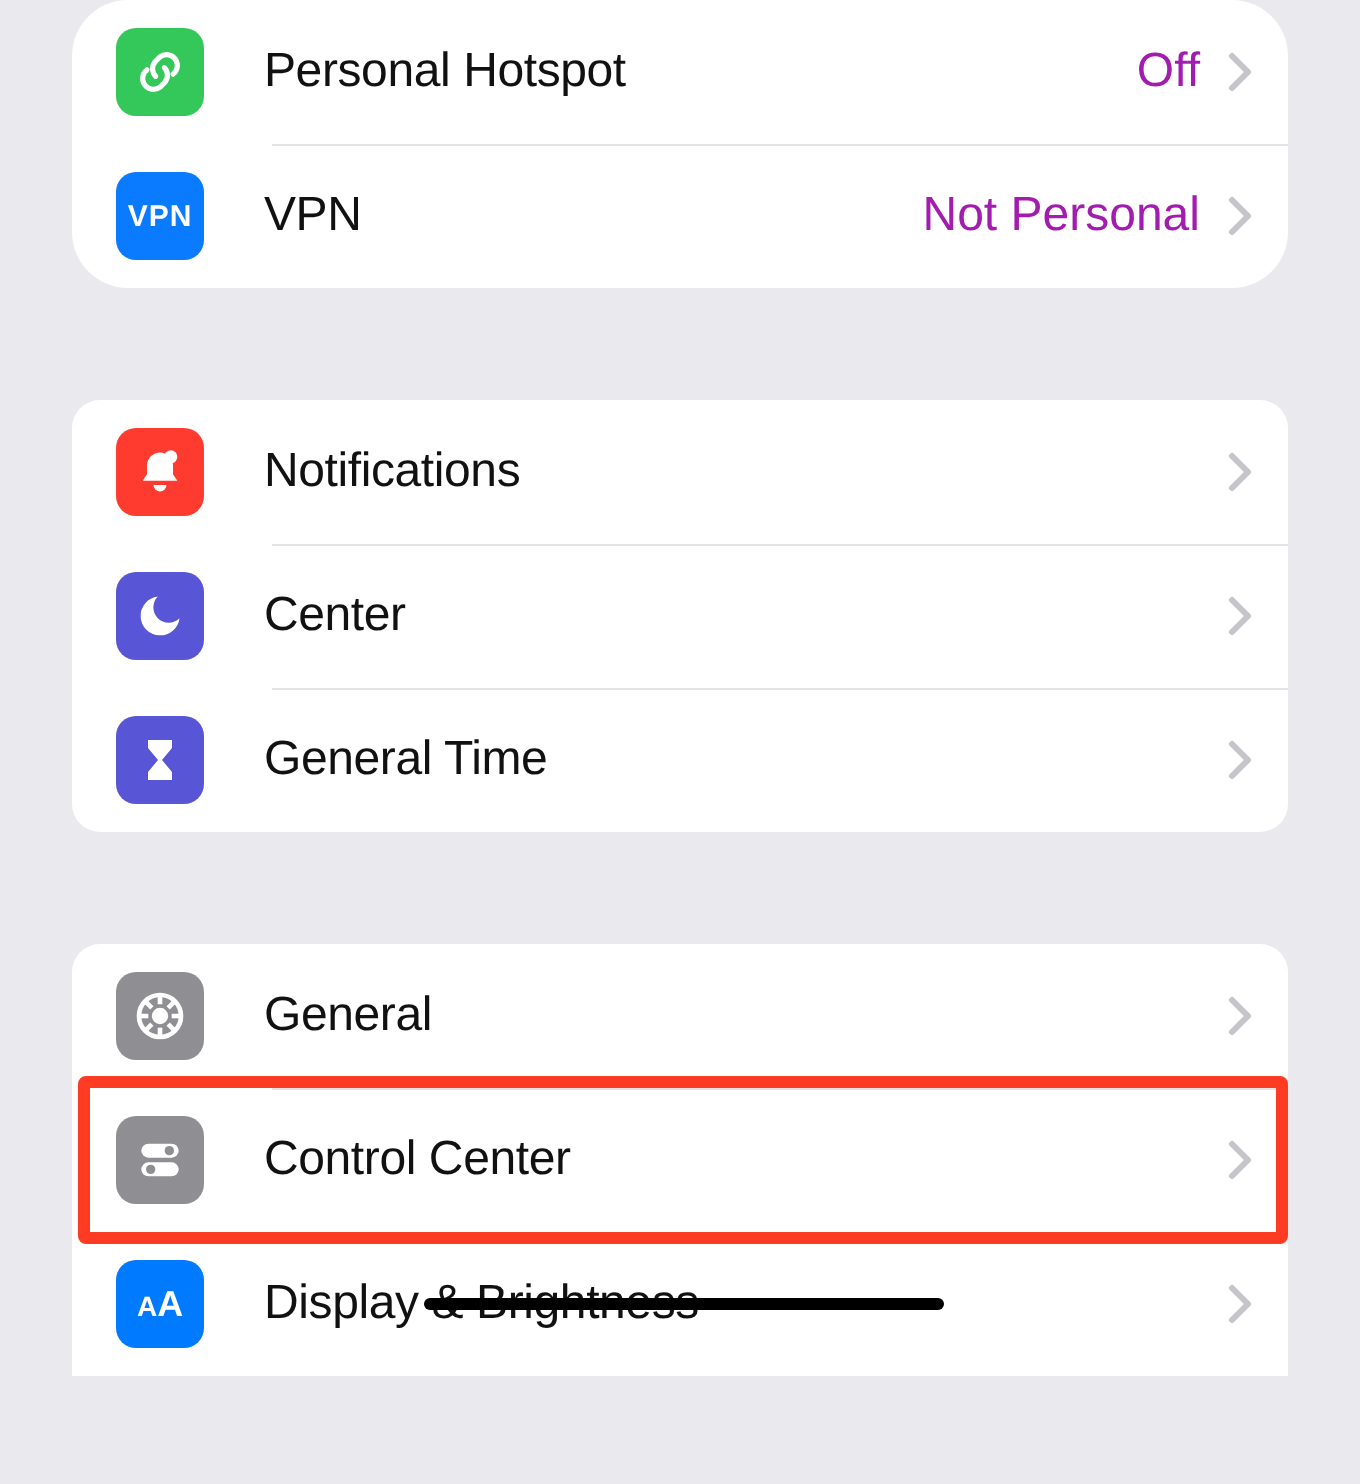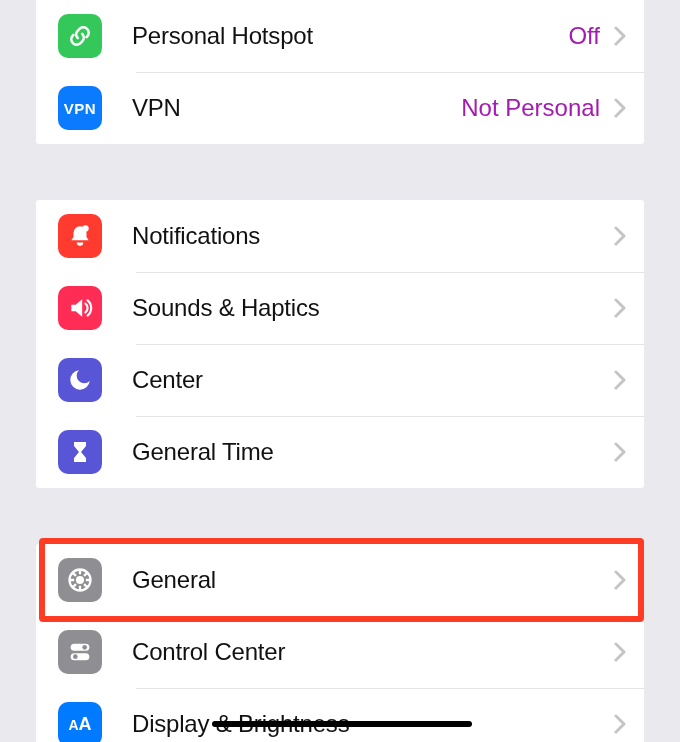--- a/index.html
+++ b/index.html
@@ -6,28 +6,29 @@
     body {
       width: 680px;
       height: 742px;
       background: #eaeaee;
       font-family: -apple-system, BlinkMacSystemFont, 'Segoe UI', Helvetica, Arial, sans-serif;
       overflow: hidden;
       position: relative;
     }
     .group {
       background: #fff;
-      border-radius: 3px;
+      border-radius: 14px;
       margin: 0 36px 56px 36px;
       overflow: hidden;
     }
     .group.first {
       border-top-left-radius: 0;
       border-top-right-radius: 0;
       margin-top: 0;
+      border-radius: 28px;
     }
     .row {
       display: flex;
       align-items: center;
       height: 72px;
       padding: 0 18px 0 22px;
       position: relative;
     }
     .divider {
       position: absolute;
@@ -141,36 +142,20 @@
       </svg>
     </div>
     <span class="label">Notifications</span>
     <span class="chevron">
       <svg width="12" height="20" viewBox="0 0 12 20">
           <path d="M2 2l8 8-8 8" fill="none" stroke="#c5c5c9" stroke-width="3" stroke-linecap="round" stroke-linejoin="round"></path>
         </svg>
     </span>
   </div>
 
-  <div class="row">
-    <div class="divider"></div>
-    <div class="icon-wrap bg-pink">
-      <svg width="26" height="26" viewBox="0 0 24 24" fill="#fff">
-        <path d="M4 9v6h4l6 5V4l-6 5H4z"></path>
-        <path d="M17 8a5 5 0 0 1 0 8" fill="none" stroke="#fff" stroke-width="2" stroke-linecap="round"></path>
-        <path d="M19 5a9 9 0 0 1 0 14" fill="none" stroke="#fff" stroke-width="2" stroke-linecap="round"></path>
-      </svg>
-    </div>
-    <span class="label">Sounds &amp; Haptics</span>
-    <span class="chevron">
-      <svg width="12" height="20" viewBox="0 0 12 20">
-          <path d="M2 2l8 8-8 8" fill="none" stroke="#c5c5c9" stroke-width="3" stroke-linecap="round" stroke-linejoin="round"></path>
-        </svg>
-    </span>
-  </div>
 
   <div class="row">
     <div class="divider"></div>
     <div class="icon-wrap bg-indigo">
       <svg width="26" height="26" viewBox="0 0 24 24" fill="#fff">
         <path d="M21 13A9 9 0 1 1 11 3a7 7 0 0 0 10 10z"></path>
       </svg>
     </div>
     <span class="label">Center</span>
     <span class="chevron">

